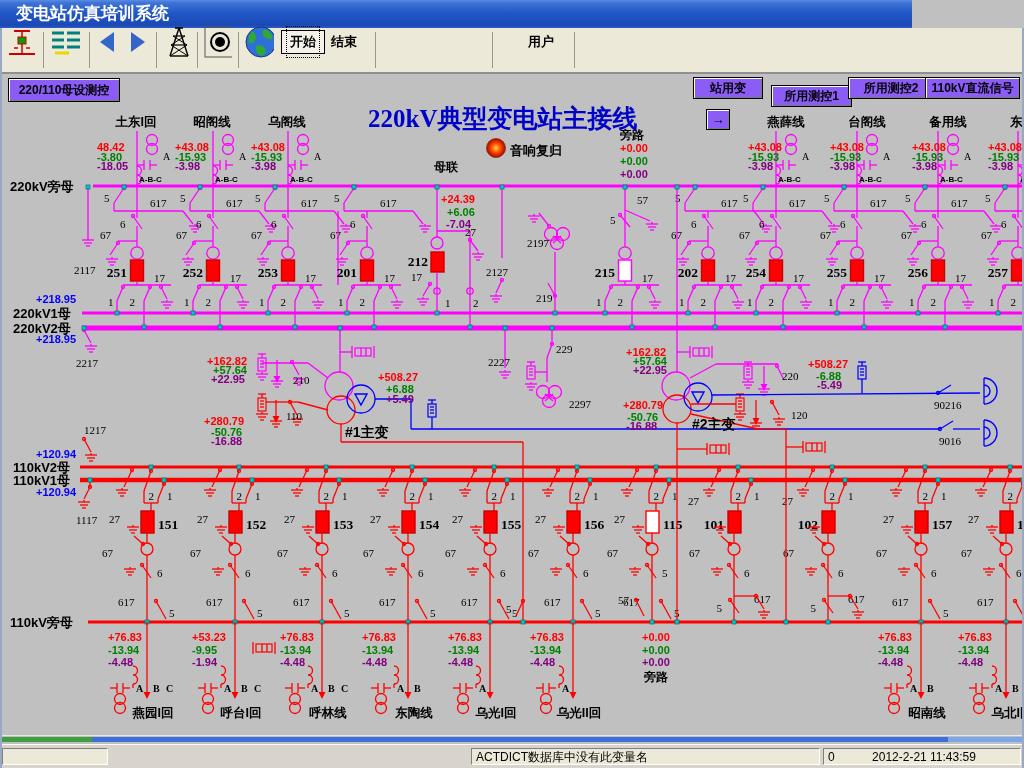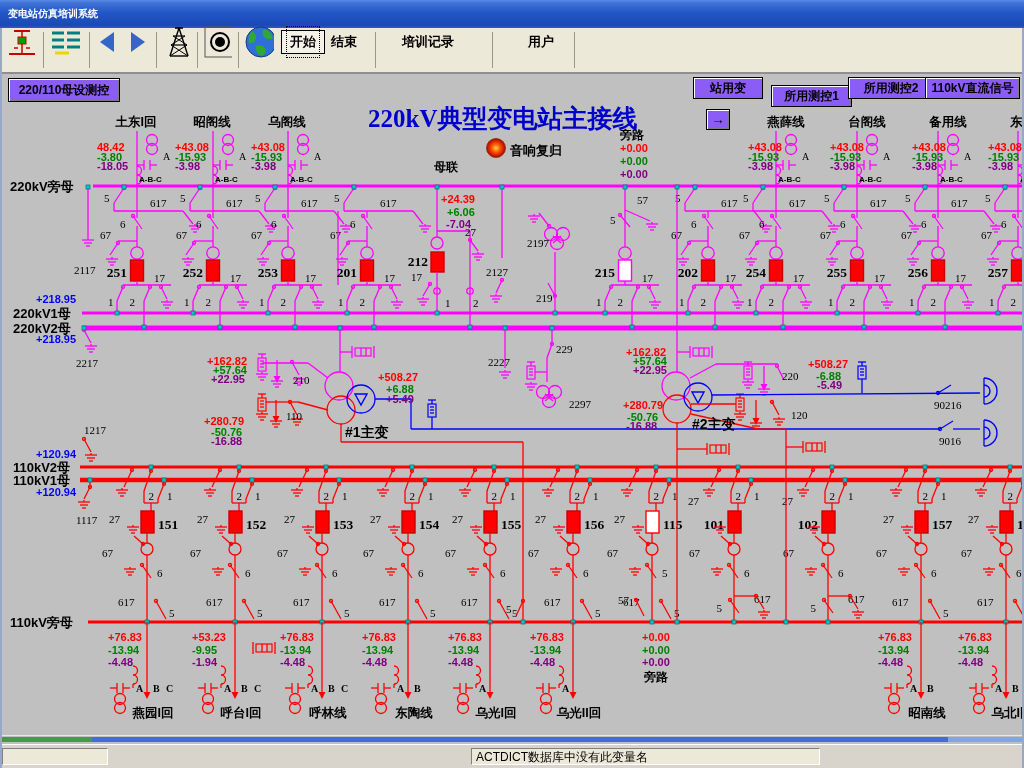--- a/index.html
+++ b/index.html
@@ -1,20 +1,20 @@
 <!DOCTYPE html>
 <html><head>
 <meta charset="utf-8">
 <style>
   html,body{margin:0;padding:0;width:1024px;height:768px;overflow:hidden;
     font-family:"Liberation Sans",sans-serif;background:#c0c0c0;}
   .window{position:relative;width:1024px;height:768px;background:#c0c0c0;}
-  .titlebar{position:absolute;left:0;top:0;width:1024px;height:28px;
+  .titlebar{position:absolute;left:0;top:0;width:912px;height:28px;
     background:linear-gradient(180deg,#5a8ae6 0%,#3f74d6 10%,#2257c8 45%,#1a49b4 90%,#2b5cc8 100%);
-    color:#fff;font-weight:bold;font-size:10px;line-height:28px;padding-left:8px;box-sizing:border-box;}
+    color:#fff;font-weight:bold;font-size:17px;line-height:28px;padding-left:16px;box-sizing:border-box;}
   .toolbar{position:absolute;left:0;top:28px;width:1024px;height:44px;background:#ece9d8;
     border-bottom:1px solid #aca899;}
   .tbtn{position:absolute;top:2px;height:24px;background:#ece9d8;border:none;padding:4px;
     display:flex;align-items:center;justify-content:flex-start;cursor:default;}
   .tbtn svg{display:block}
   .vsep{position:absolute;top:4px;width:1px;height:36px;background:#9a968a;}
   .txtbtn{font-weight:bold;font-size:13px;color:#000;font-family:"Liberation Sans",sans-serif;}
   .startbtn{border:1px solid #000;background:#f4f2e8;}
   .startbtn .inner{display:flex;align-items:center;justify-content:center;width:34px;height:30px;
     border:1px dotted #000;}
@@ -110,21 +110,20 @@
         <path d="M8,6 q6,4 3,10 q-4,4 -6,1 q-1,-7 3,-11" fill="#2fa834"></path>
         <path d="M20,4 q7,2 9,9 q-5,3 -9,-1 q-3,-4 0,-8" fill="#2fa834"></path>
         <path d="M12,21 q6,-2 9,2 q2,5 -3,8 q-7,-2 -6,-10" fill="#2fa834"></path>
       </svg>
     </button>
     <button class="tbtn startbtn" style="left:281px;width:44px">
       <span class="inner txtbtn">开始</span>
     </button>
     <button class="tbtn txtbtn" style="left:327px;width:46px">结束</button>
     <span class="vsep" style="left:375px"></span>
-    <button class="tbtn txtbtn" style="left:398px;width:92px">培训记录</button>
     <span class="vsep" style="left:492px"></span>
     <button class="tbtn txtbtn" style="left:524px;width:48px">用户</button>
     <span class="vsep" style="left:574px"></span>
   </div>
 
   <div class="main">
     <svg id="diag" width="1024" height="664" viewBox="0 72 1024 664">
         <defs>
           <radialGradient id="gball">
             <stop offset="0%" stop-color="#ffd24a"></stop>
@@ -1694,17 +1693,21 @@
 
   <div class="progress">
     <div class="prog-green"></div>
     <div class="prog-blue"></div>
     <div class="prog-blue2"></div>
   </div>
 
   <div class="statusbar">
     <div class="spanel" style="left:2px;width:106px"></div>
     <div class="spanel" style="left:471px;width:349px">ACTDICT数据库中没有此变量名</div>
+    <div class="spanel" style="left:823px;width:198px">
+      <span>0</span>
+      <span style="margin-left:34px">2012-2-21 11:43:59</span>
+    </div>
   </div>
 
   <div class="edge-l"></div>
   <div class="edge-r"></div>
 </div>
 
 </body></html>

